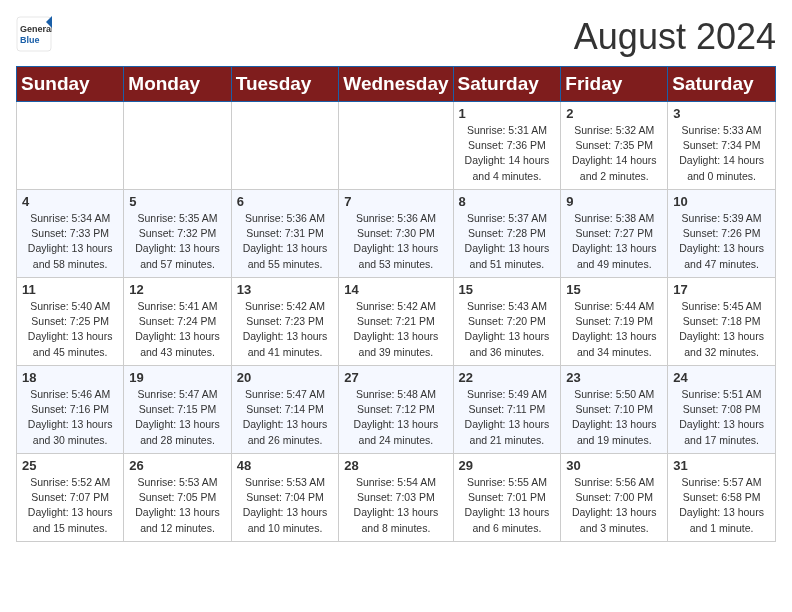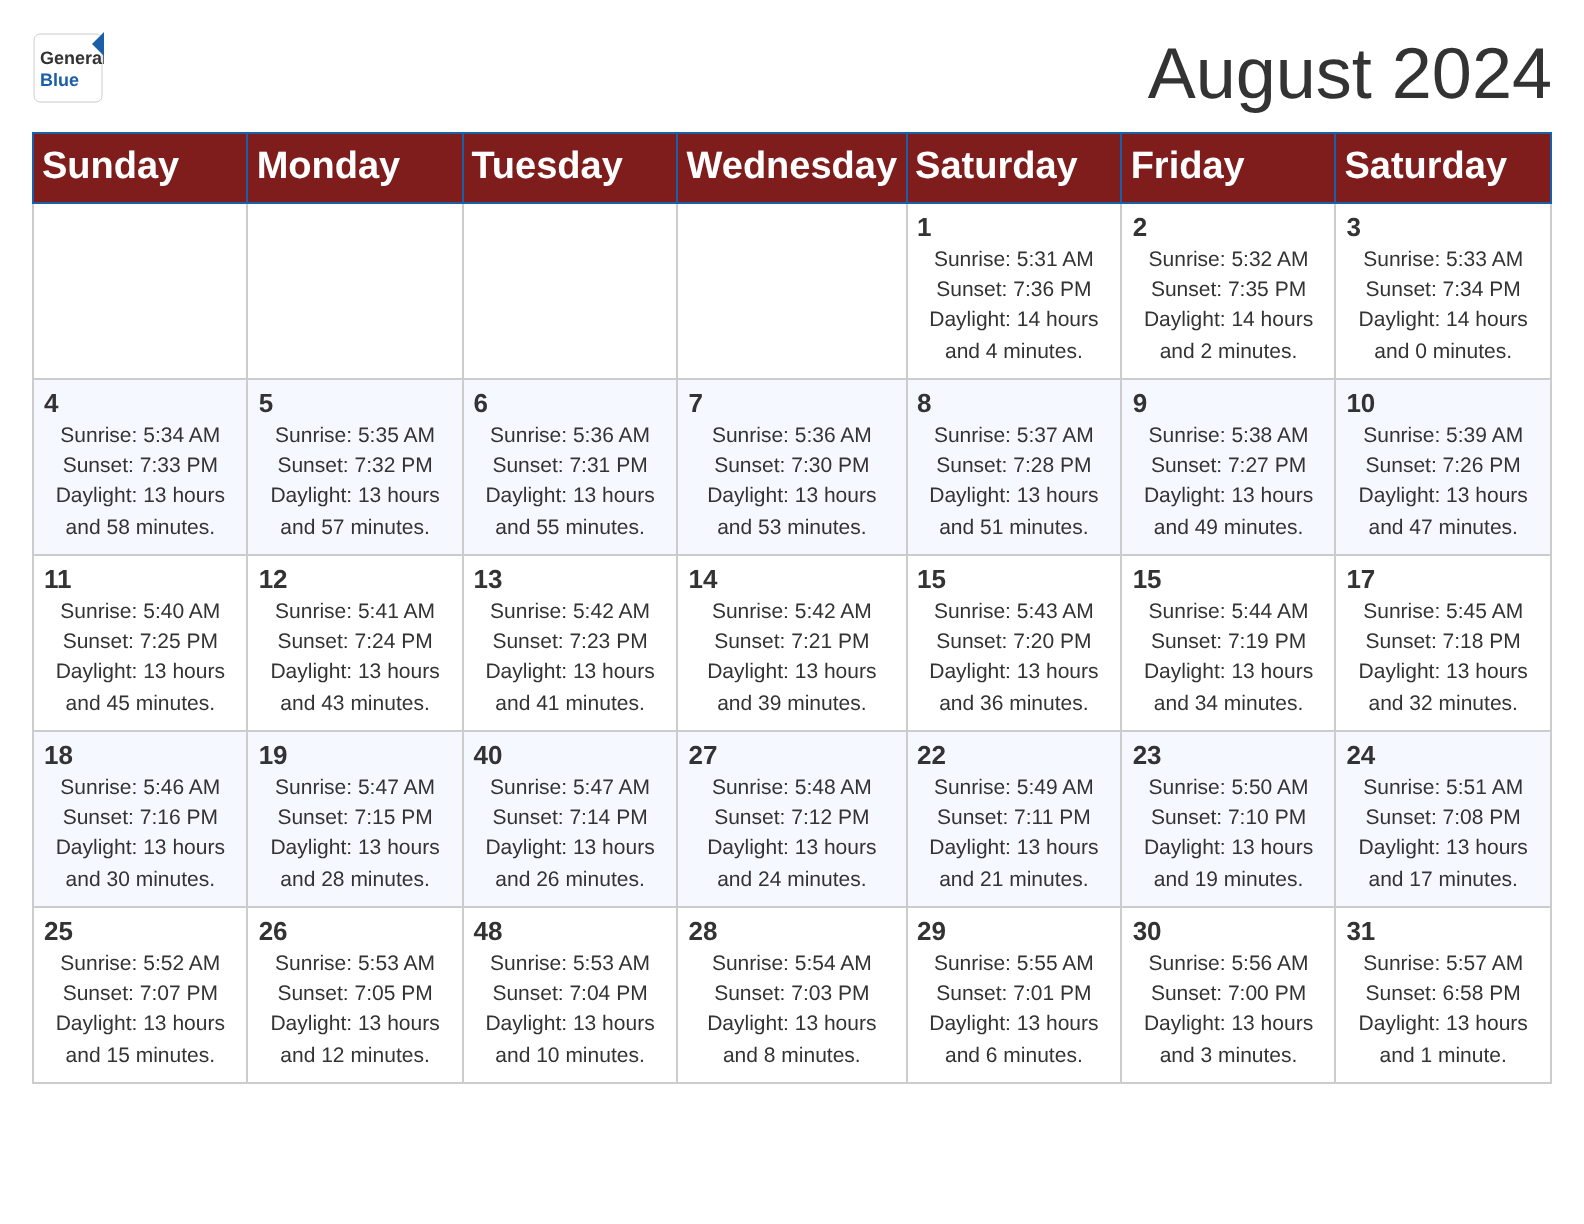--- a/index.html
+++ b/index.html
@@ -188,21 +188,21 @@
       <tr>
         <td>
           <div class="day-number">18</div>
           <div class="day-info">Sunrise: 5:46 AM<br>Sunset: 7:16 PM<br>Daylight: 13 hours<br>and 30 minutes.</div>
         </td>
         <td>
           <div class="day-number">19</div>
           <div class="day-info">Sunrise: 5:47 AM<br>Sunset: 7:15 PM<br>Daylight: 13 hours<br>and 28 minutes.</div>
         </td>
         <td>
-          <div class="day-number">40</div>
+          <div class="day-number">20</div>
           <div class="day-info">Sunrise: 5:47 AM<br>Sunset: 7:14 PM<br>Daylight: 13 hours<br>and 26 minutes.</div>
         </td>
         <td>
           <div class="day-number">27</div>
           <div class="day-info">Sunrise: 5:48 AM<br>Sunset: 7:12 PM<br>Daylight: 13 hours<br>and 24 minutes.</div>
         </td>
         <td>
           <div class="day-number">22</div>
           <div class="day-info">Sunrise: 5:49 AM<br>Sunset: 7:11 PM<br>Daylight: 13 hours<br>and 21 minutes.</div>
         </td>

